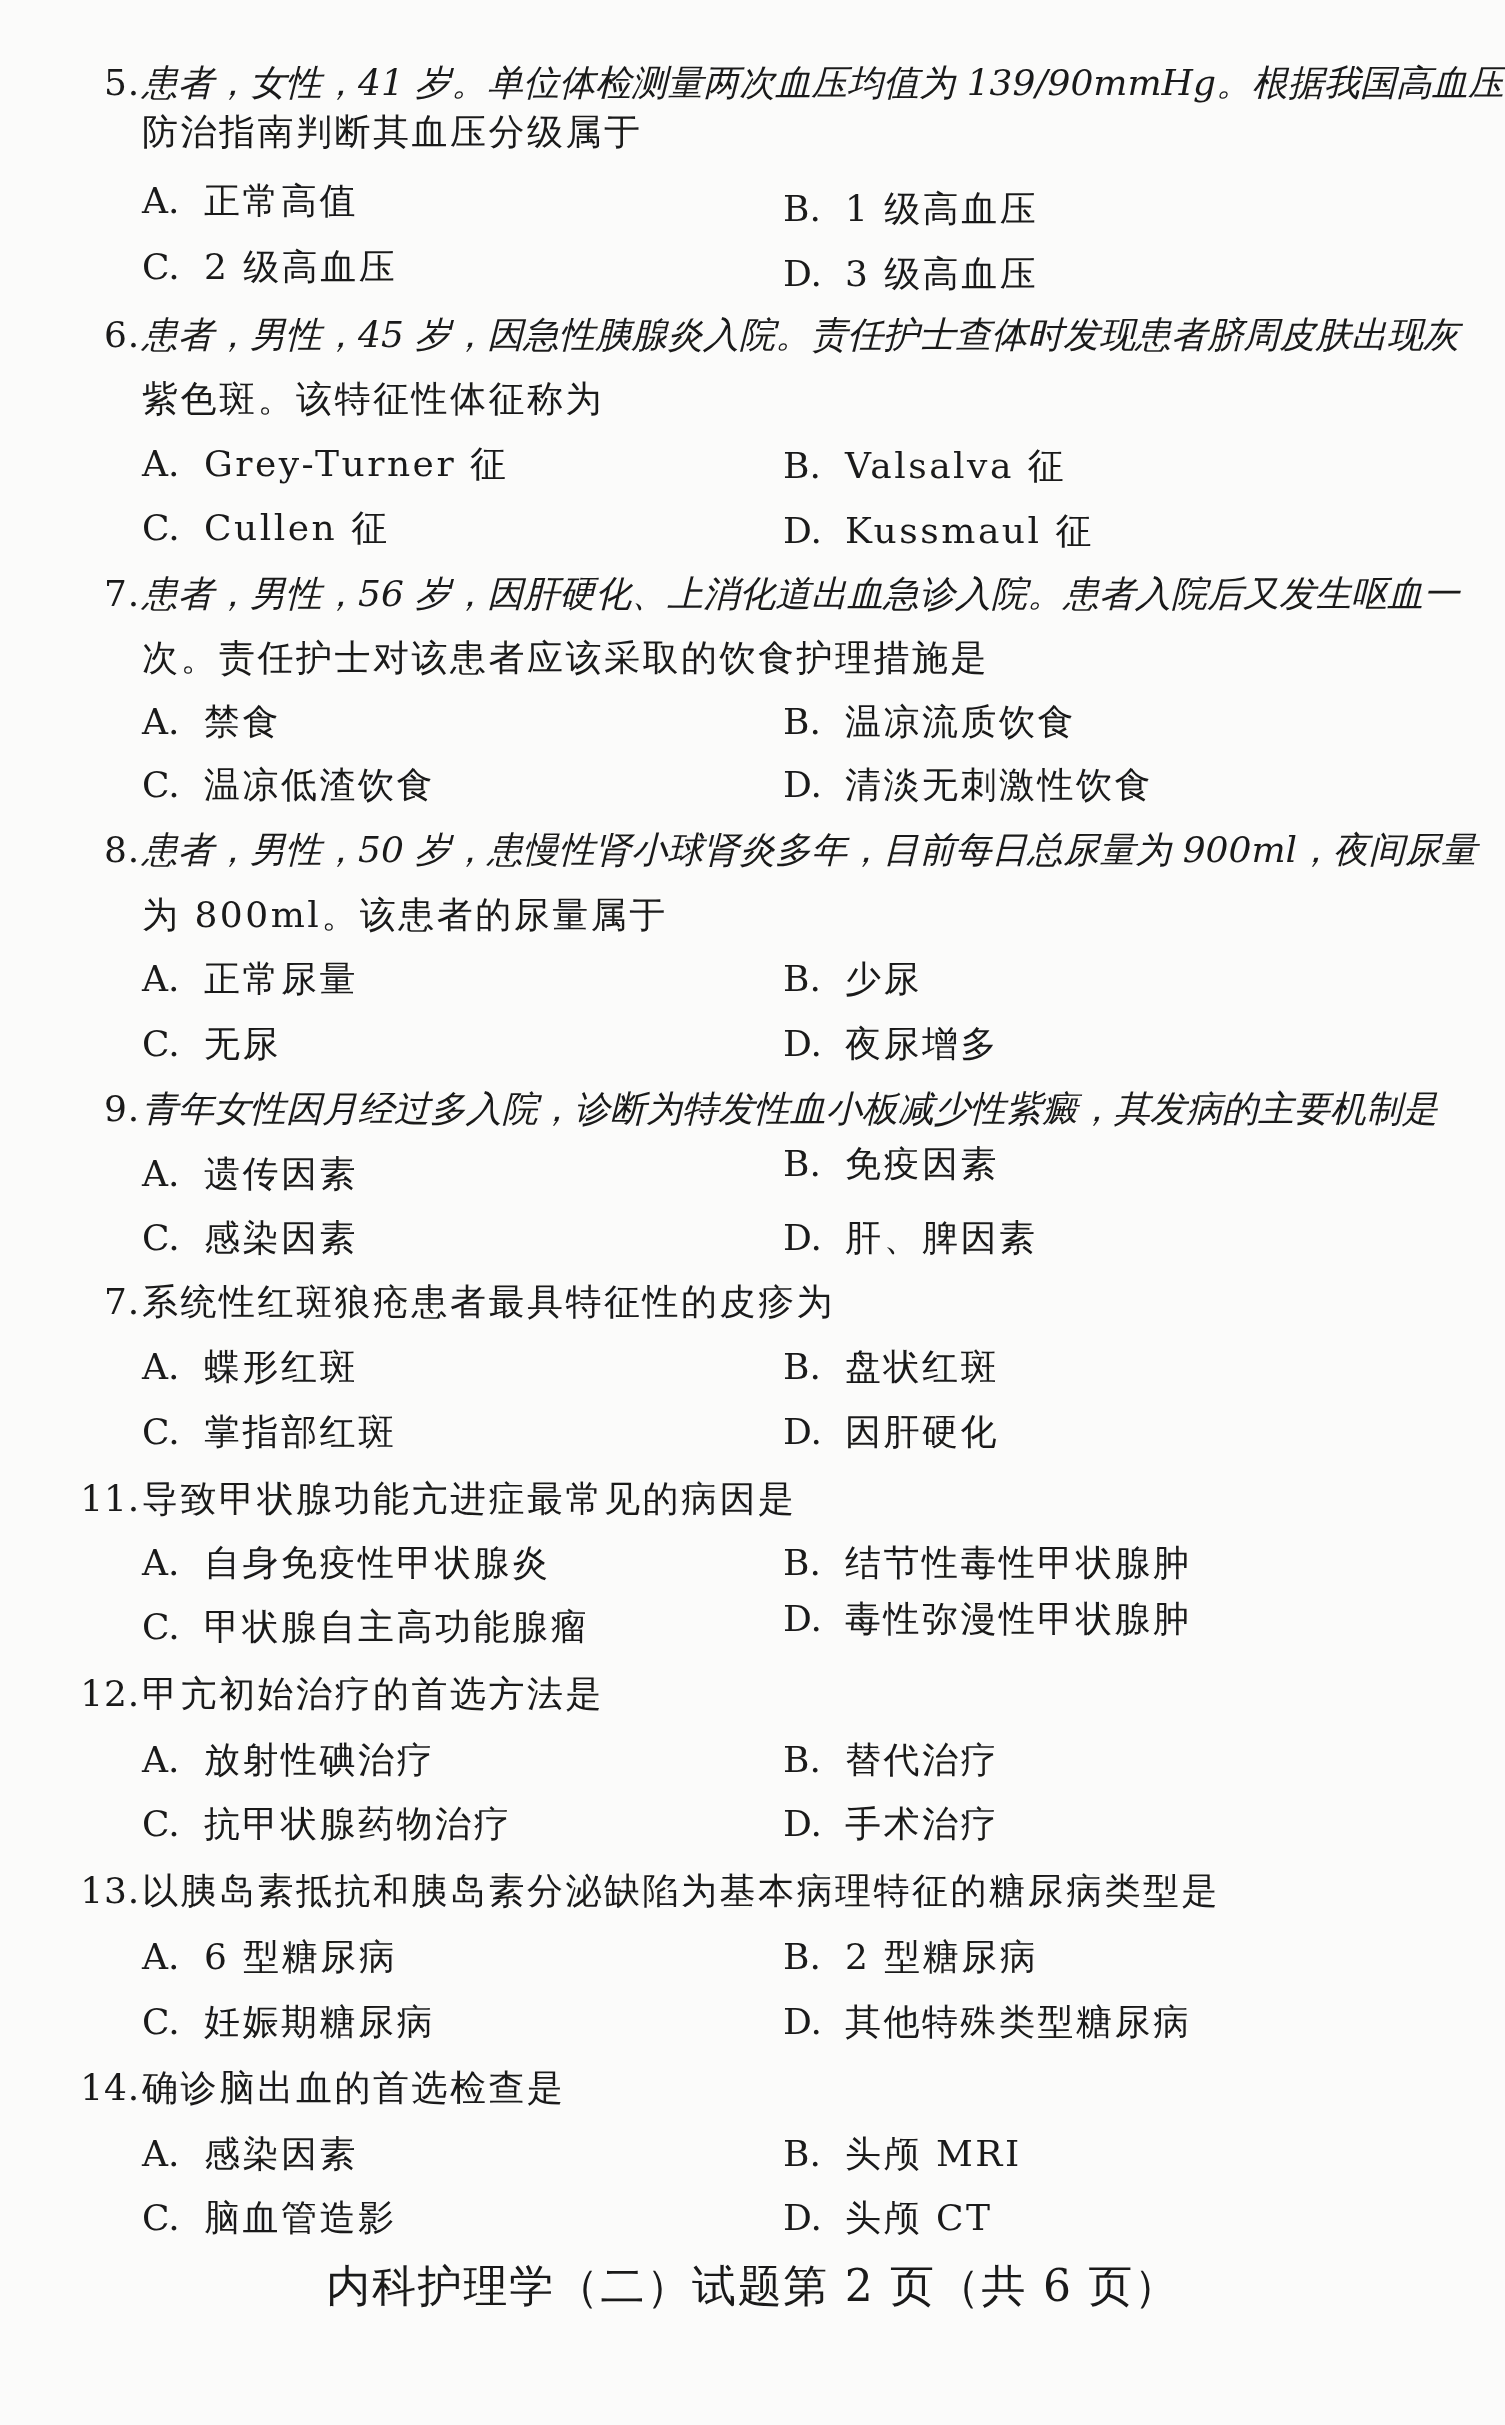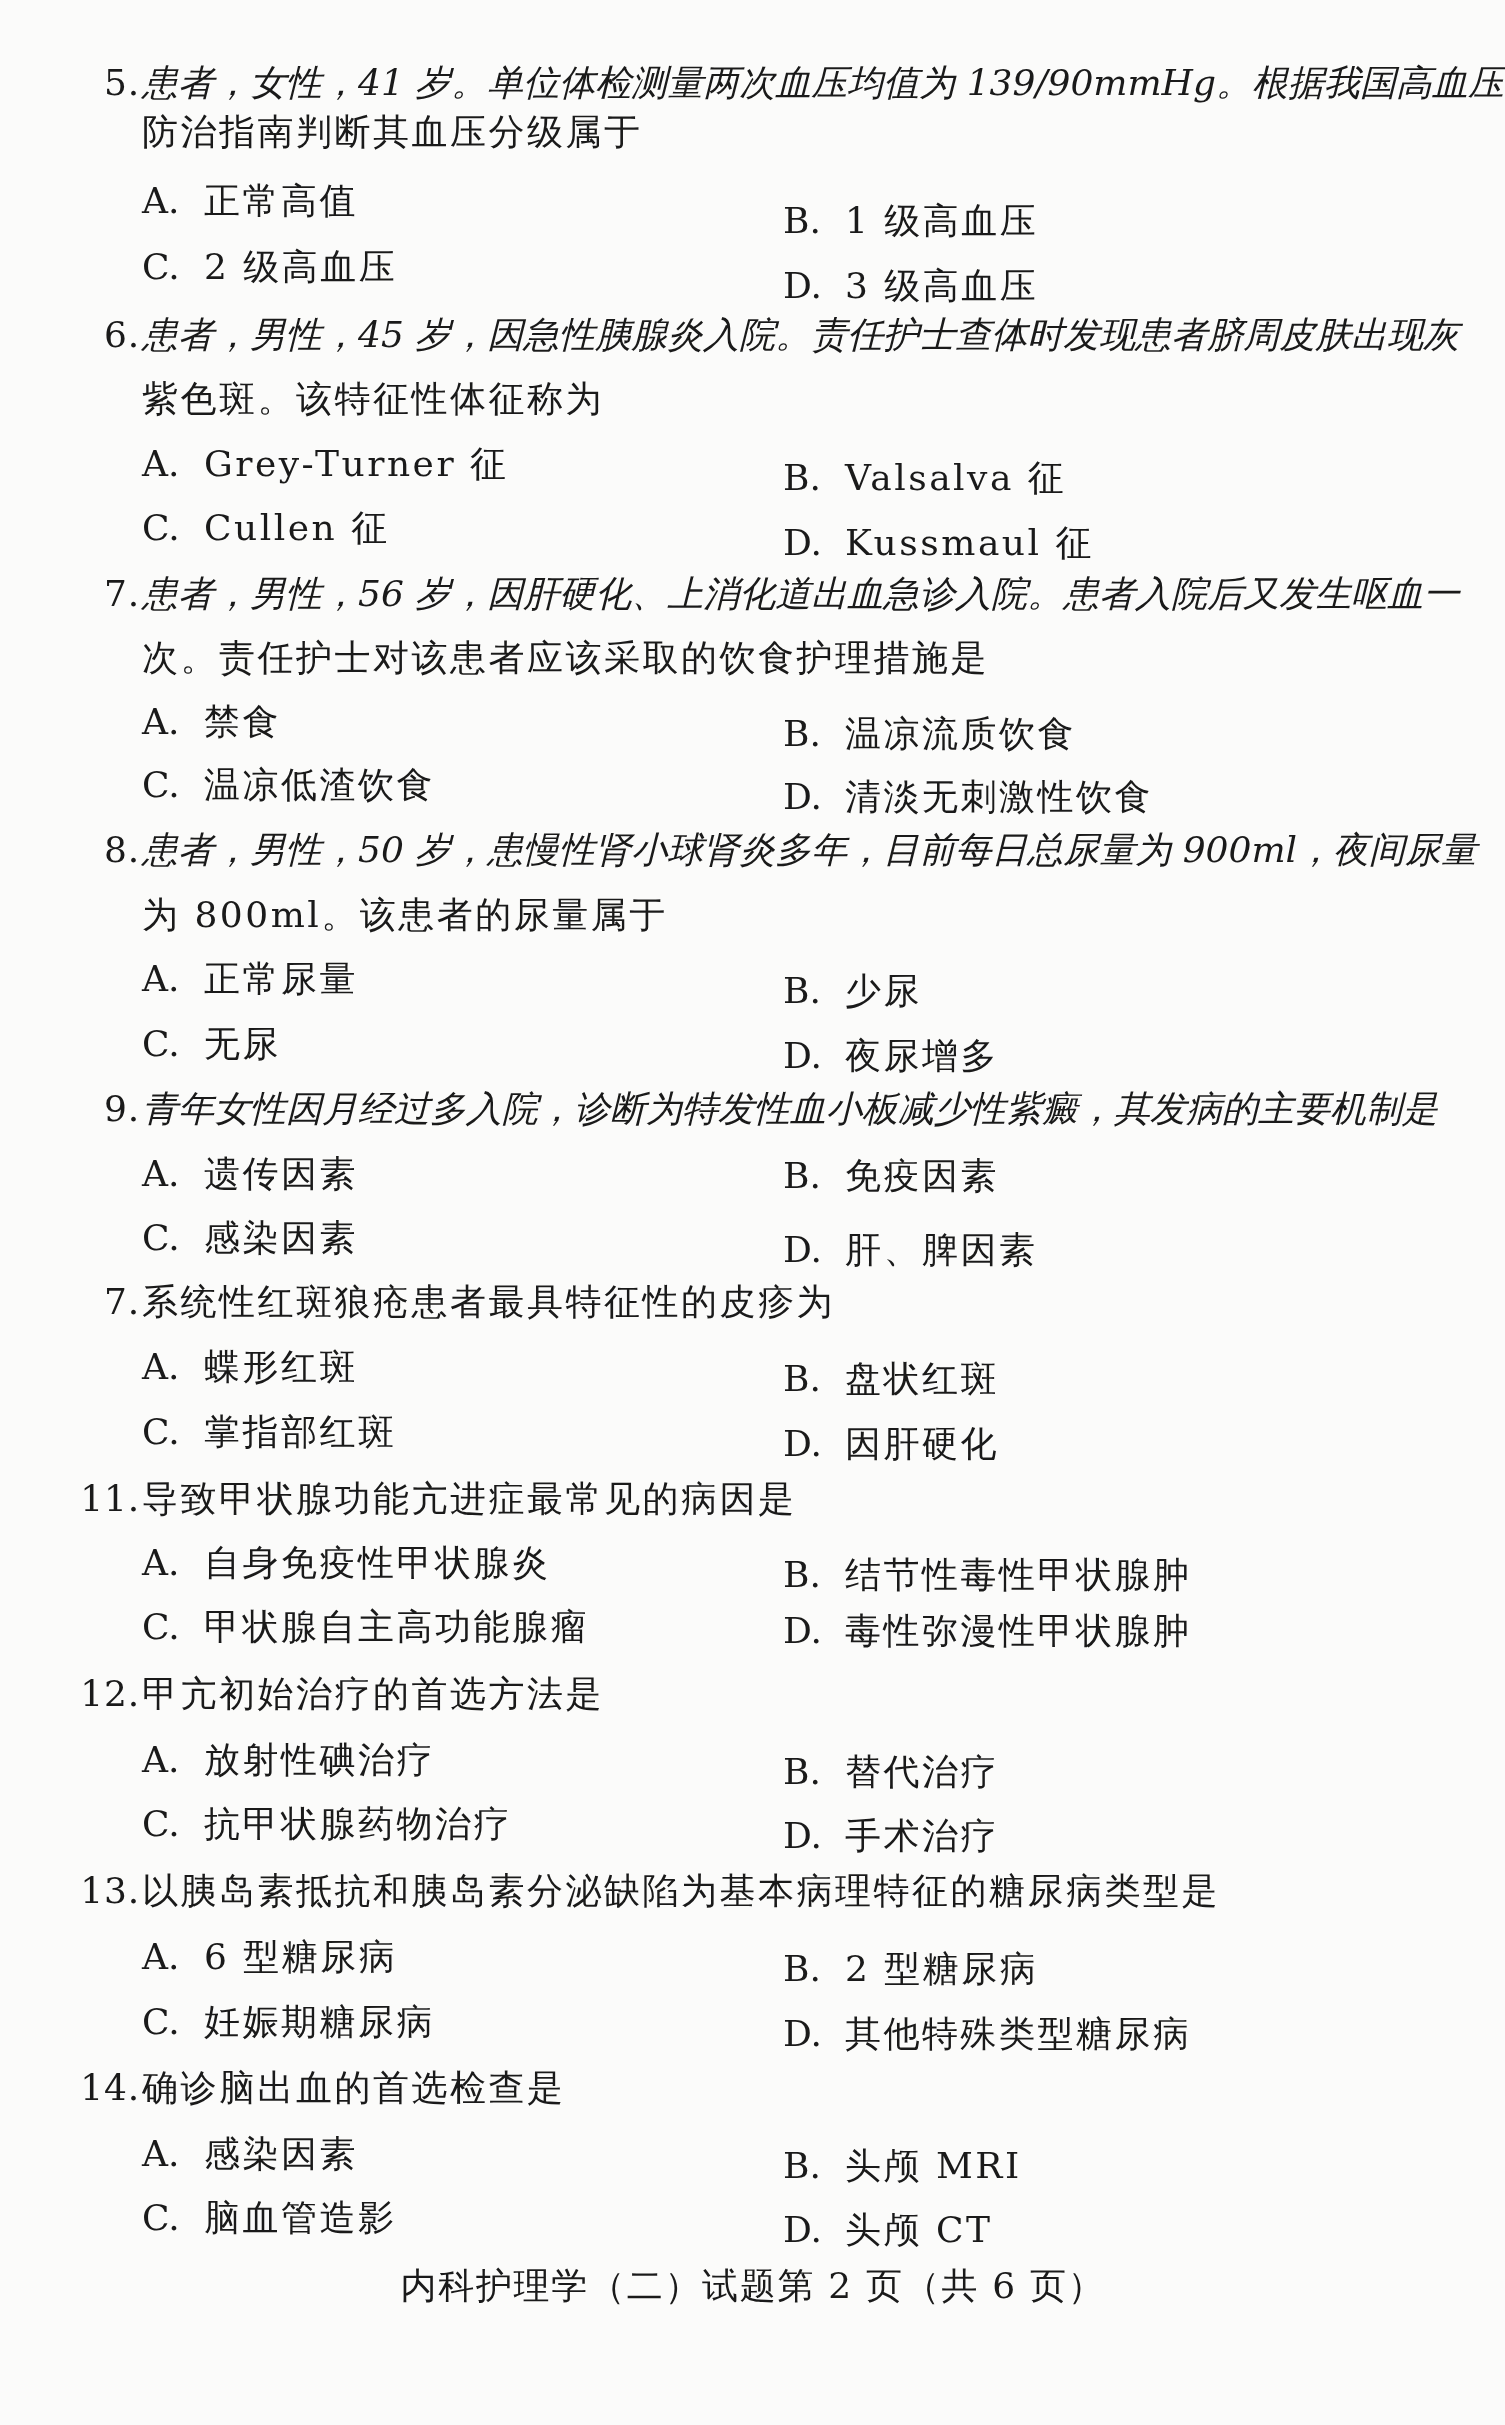--- a/index.html
+++ b/index.html
@@ -10,25 +10,25 @@
     color: #1a1a1a;
   }
   .ln {
     position: absolute; height: 47px; line-height: 47px;
     font-size: 36px; white-space: nowrap; letter-spacing: 2.5px;
   }
   .full { left: 142px; width: 1271px; text-align: justify; text-align-last: justify; letter-spacing: 0; font-style: italic; }
   .cont { left: 142px; }
   .num { position: absolute; width: 100px; left: 40px; text-align: right; font-size: 36px; line-height: 47px; height: 47px; letter-spacing: 0.8px; }
   .optA { left: 142px; }
-  .optB { left: 783px; margin-top: 12px; }
+  .optB { left: 783px; }
   .lbl { display: inline-block; width: 62px; letter-spacing: 0; }
   .footer {
     position: absolute; left: 0; width: 1506px; text-align: center;
-    top: 2262px; font-size: 36px; line-height: 47px; letter-spacing: 1.7px;
+    top: 2262px; font-size: 44px; line-height: 47px; letter-spacing: 1.7px;
   }
 </style>
 </head>
 <body>
 
 <div>
   <div class="num" style="top:59px">5.</div>
   <div class="ln full" style="top:59px">患者，女性，41 岁。单位体检测量两次血压均值为 139/90mmHg。根据我国高血压</div>
   <div class="ln cont" style="top:108px">防治指南判断其血压分级属于</div>
   <div class="ln optA" style="top:177px"><span class="lbl">A.</span><span>正常高值</span></div>

